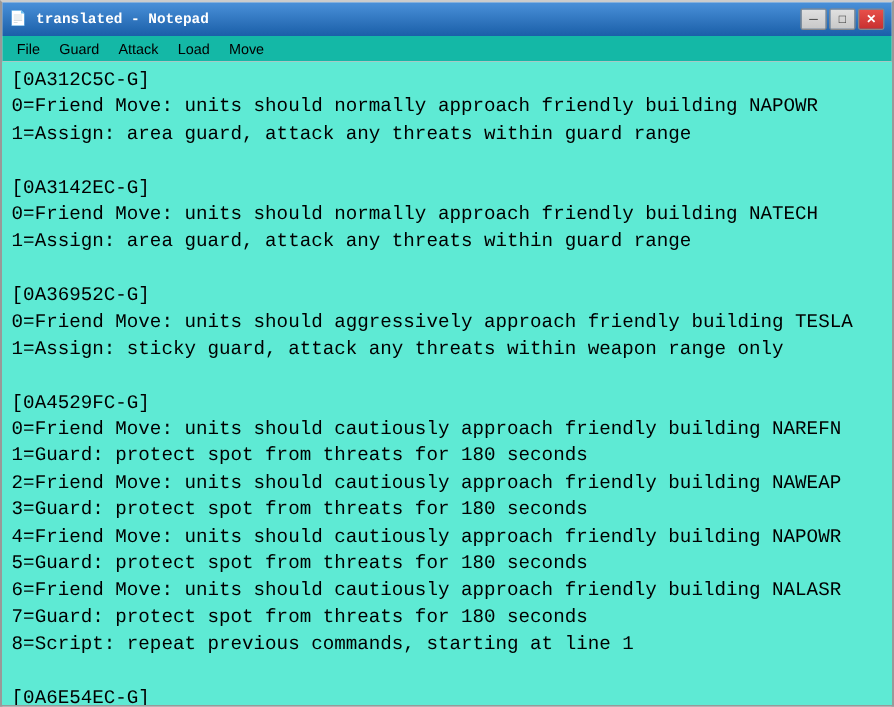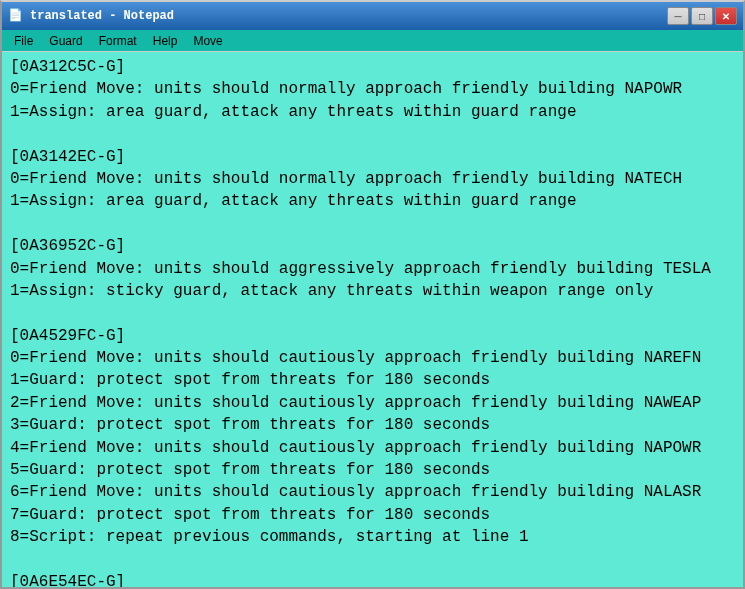--- a/index.html
+++ b/index.html
@@ -154,22 +154,22 @@
     <div class="title-bar-buttons">
       <div class="tb-btn">─</div>
       <div class="tb-btn">□</div>
       <div class="tb-btn close-btn">✕</div>
     </div>
   </div>
 
   <div class="menu-bar">
     <span class="menu-item">File</span>
     <span class="menu-item">Guard</span>
-    <span class="menu-item">Format</span>
-    <span class="menu-item">Help</span>
+    <span class="menu-item">Attack</span>
+    <span class="menu-item">Load</span>
     <span class="menu-item">Move</span>
   </div>
 
   <div class="content-wrapper">
     <textarea class="text-area" id="main-text" spellcheck="false" style="">[0A312C5C-G]
 0=Friend Move: units should normally approach friendly building NAPOWR
 1=Assign: area guard, attack any threats within guard range
 
 [0A3142EC-G]
 0=Friend Move: units should normally approach friendly building NATECH

